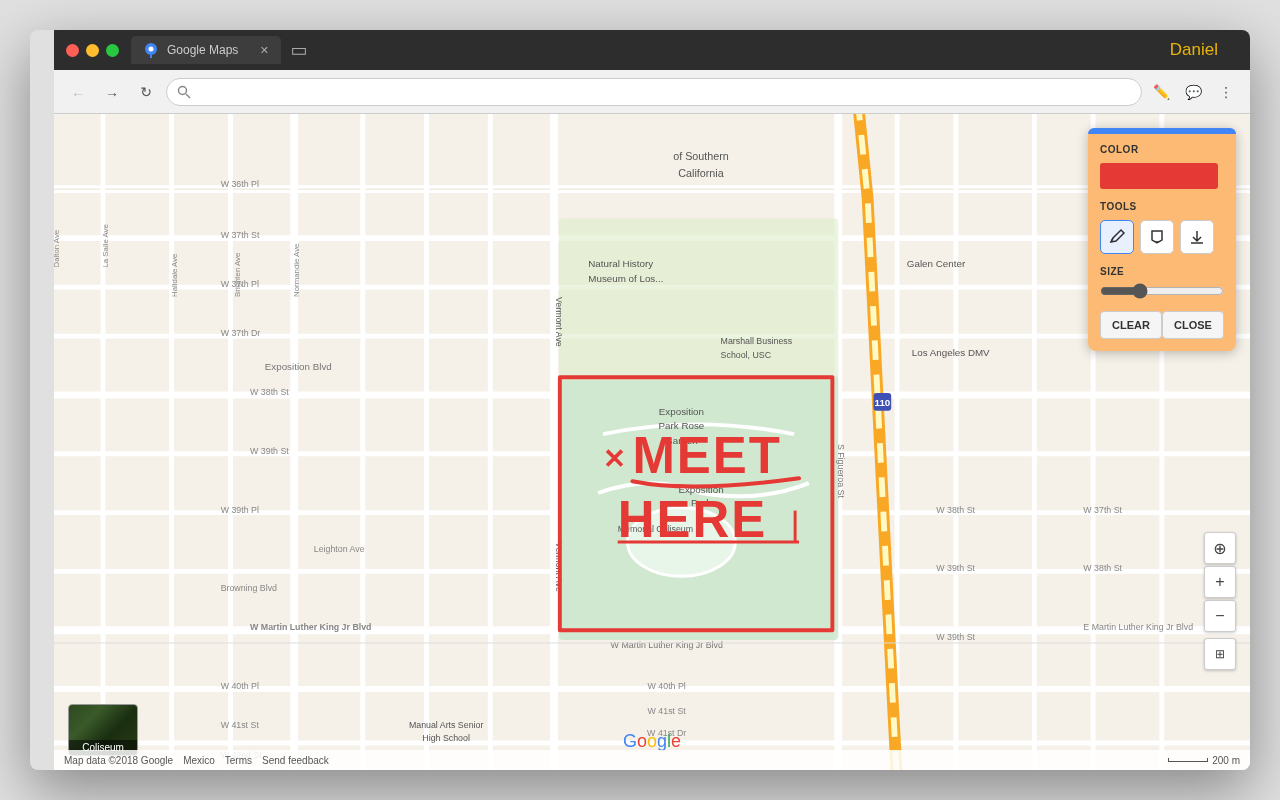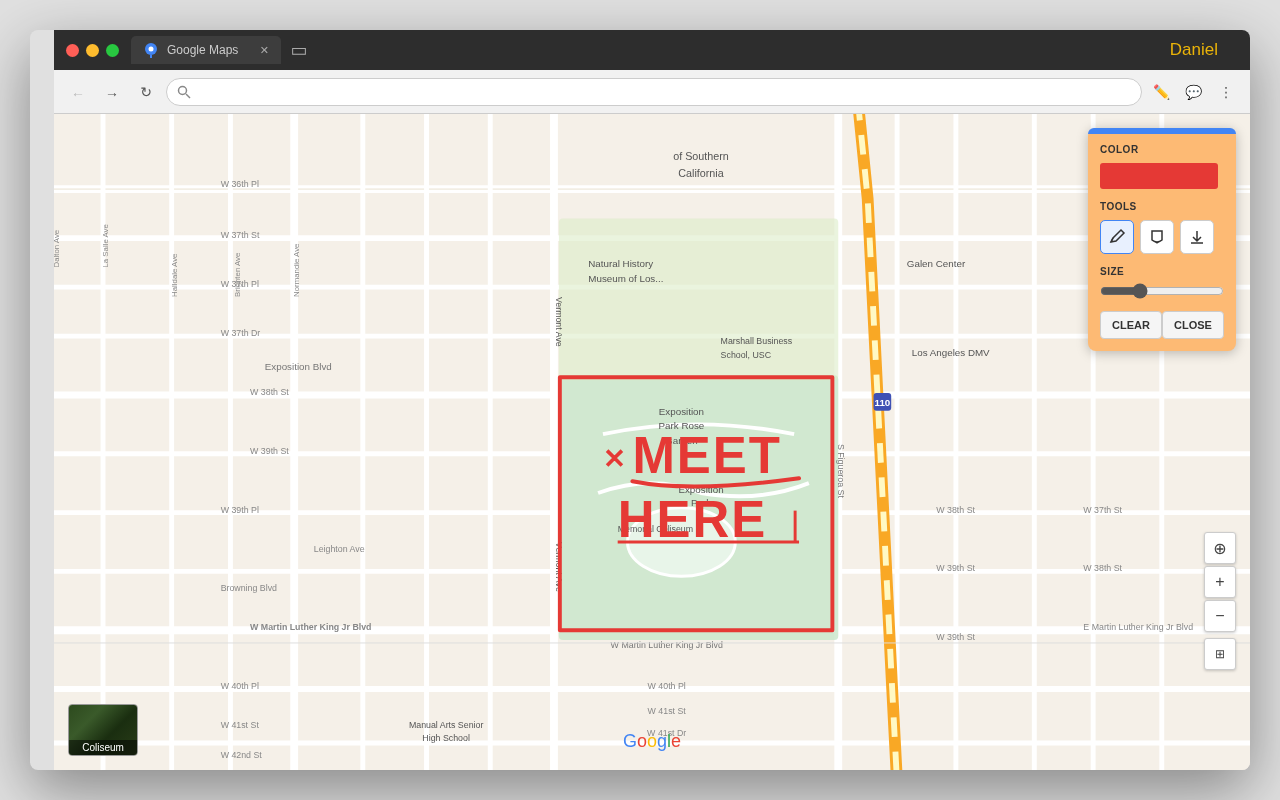--- a/index.html
+++ b/index.html
@@ -555,14 +555,24 @@
 
     <div class="satellite-thumb">
       <div style="width:100%;height:100%;background: linear-gradient(135deg, #2d4a1e 0%, #3a5a2a 30%, #1a2e10 60%, #2a3d18 100%);"></div>
       <div class="satellite-label">Coliseum</div>
     </div>
 
     <div class="google-logo">
       <span class="g">G</span><span class="o1">o</span><span class="o2">o</span><span class="g2">g</span><span class="l">l</span><span class="e">e</span>
     </div>
 
+    <div class="map-footer">
+      <span>Map data ©2018 Google</span>
+      <span style="cursor:pointer">Mexico</span>
+      <span style="cursor:pointer">Terms</span>
+      <span style="cursor:pointer">Send feedback</span>
+      <div class="scale-bar">
+        <div class="scale-line"></div>
+        <span>200 m</span>
+      </div>
+    </div>
   </div>
 </div>
 
 </body></html>

